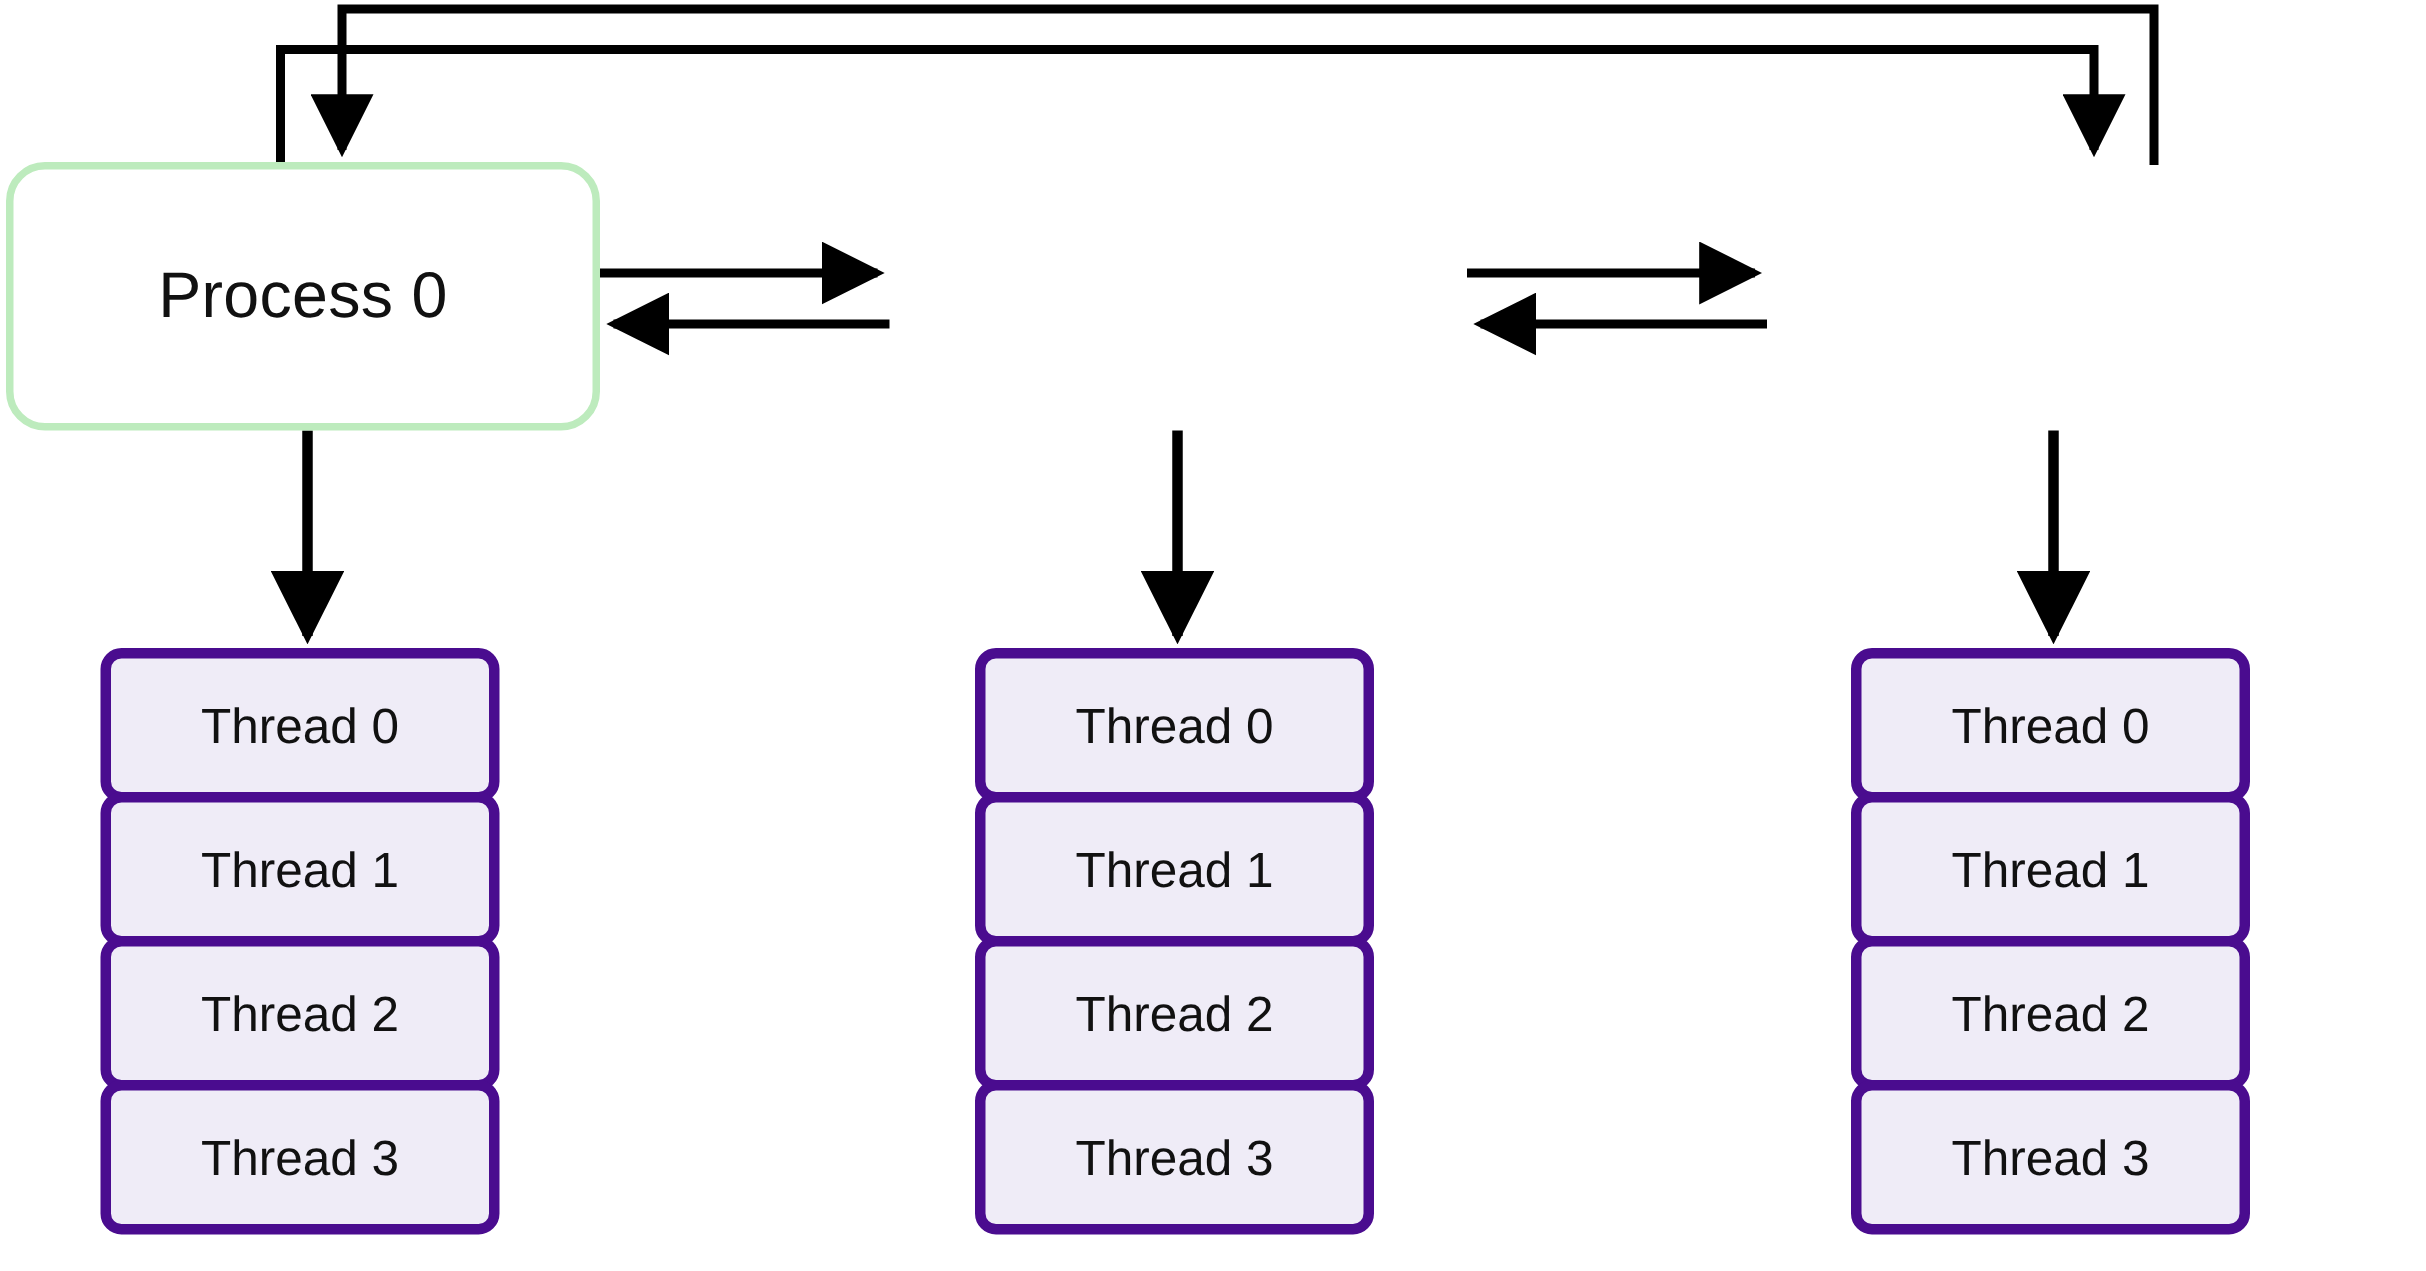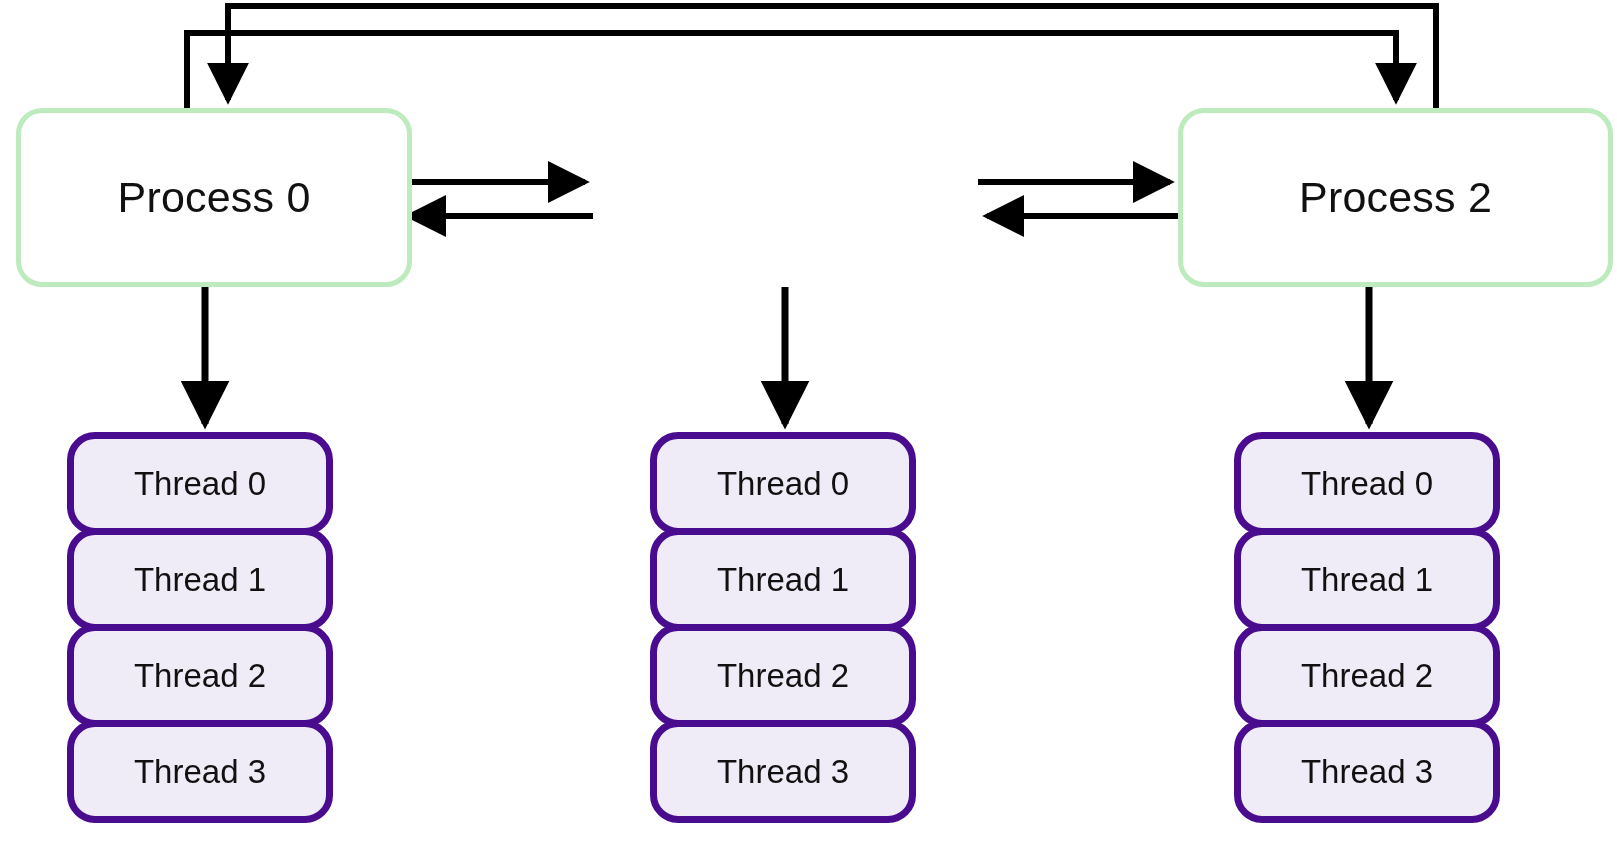--- a/index.html
+++ b/index.html
@@ -43,21 +43,21 @@
     white-space: nowrap;
   }
   .thread-stack {
     position: absolute;
   }
   .thread-node {
     position: absolute;
     box-sizing: border-box;
     background: #efecf7;
     border: 7px solid #4a0c8f;
-    border-radius: 28px;
+    border-radius: 14px;
     display: flex;
     align-items: center;
     justify-content: center;
   }
   .thread-label {
     font-size: 33px;
     color: #111111;
     line-height: 1;
     white-space: nowrap;
   }
@@ -104,28 +104,25 @@
 
     <g>
       <line x1="785" y1="287" x2="785" y2="424" stroke="#000000" stroke-width="7" marker-end="url(#arrowhead)"></line>
     </g>
 
     <g>
       <line x1="1369" y1="287" x2="1369" y2="424" stroke="#000000" stroke-width="7" marker-end="url(#arrowhead)"></line>
     </g>
   </svg>
 
-  <div class="process-node" style="left:16px; top:108px; width:396px; height:179px;">
+  <div class="process-node" style="left:4px; top:108px; width:396px; height:179px;">
     <span class="process-label">Process 0</span>
   </div>
 
 
-  <div class="process-node" style="left:1178px; top:108px; width:435px; height:179px;">
-    <span class="process-label">Process 2</span>
-  </div>
 
   <div class="thread-stack" style="left:67px; top:432px; width:266px; height:406px;">
     <div class="thread-node" style="left:0; top:0px; width:266px; height:103px;">
       <span class="thread-label">Thread 0</span>
     </div>
     <div class="thread-node" style="left:0; top:96px; width:266px; height:103px;">
       <span class="thread-label">Thread 1</span>
     </div>
     <div class="thread-node" style="left:0; top:192px; width:266px; height:103px;">
       <span class="thread-label">Thread 2</span>

